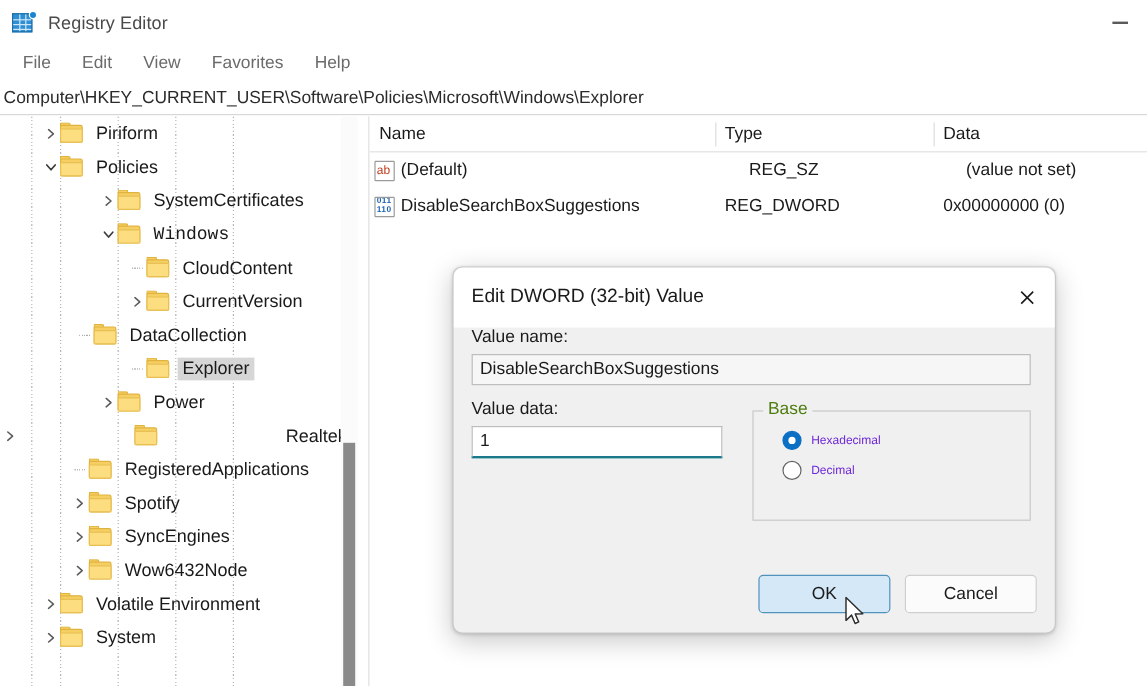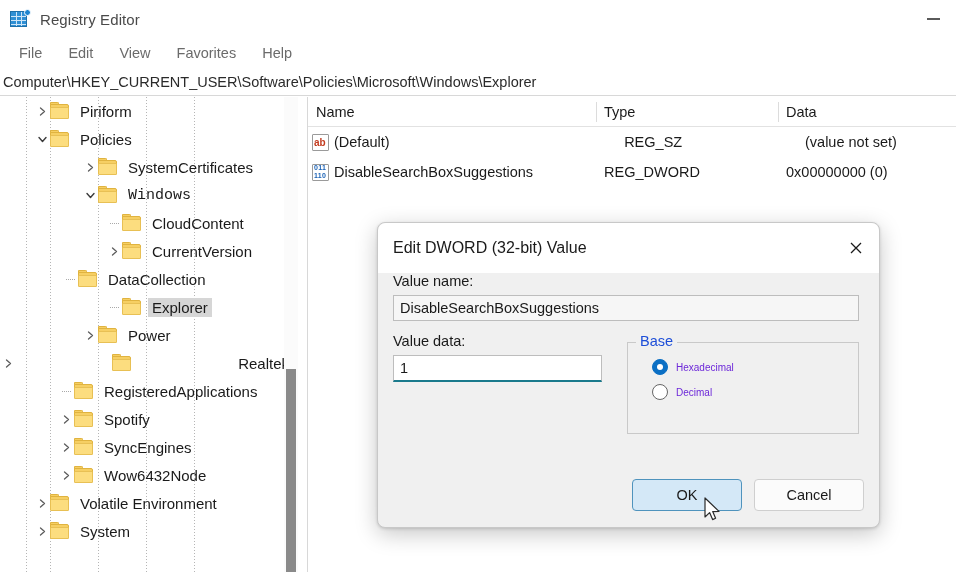--- a/index.html
+++ b/index.html
@@ -198,21 +198,21 @@
   .lcell.with-icon { padding-left:4px; }
   .vicon {
     width:17px; height:17px; flex:0 0 17px; margin-right:5px;
     position:relative; border-radius:1px;
   }
   .vicon.sz {
     background:#ffffff; border:1px solid #9a9a9a;
   }
   .vicon.sz .txt {
     position:absolute; left:1px; top:0px;
-    font-size:10px; font-weight:bold; color:#c33c20;
+    font-size:10px; font-weight:normal; color:#c33c20;
     font-family:"Liberation Sans", sans-serif;
     line-height:15px;
   }
   .vicon.dw {
     background:#ffffff; border:1px solid #9a9a9a;
     overflow:hidden;
   }
   .vicon.dw .txt {
     position:absolute; left:1px; top:-1px;
     font-size:7px; font-weight:bold; color:#1b62b5;
@@ -269,21 +269,21 @@
   #base-group {
     position:relative;
     margin-left:25px;
     width:232px; height:92px;
     border:1px solid #c9c9c9;
     margin-top:9px;
   }
   #base-legend {
     position:absolute; left:8px; top:-10px;
     background:#f0f0f0; padding:0 4px;
-    font-size:14.5px; color:#1d4ed8;
+    font-size:14.5px; color:#4d7c0f;
   }
   .radio-row {
     display:flex; align-items:center;
     margin-left:24px;
   }
   .radio-row:first-of-type { margin-top:16px; }
   .radio-row + .radio-row { margin-top:9px; }
   .radio {
     width:16px; height:16px; border-radius:50%;
     border:1.6px solid #666; background:#fff;

